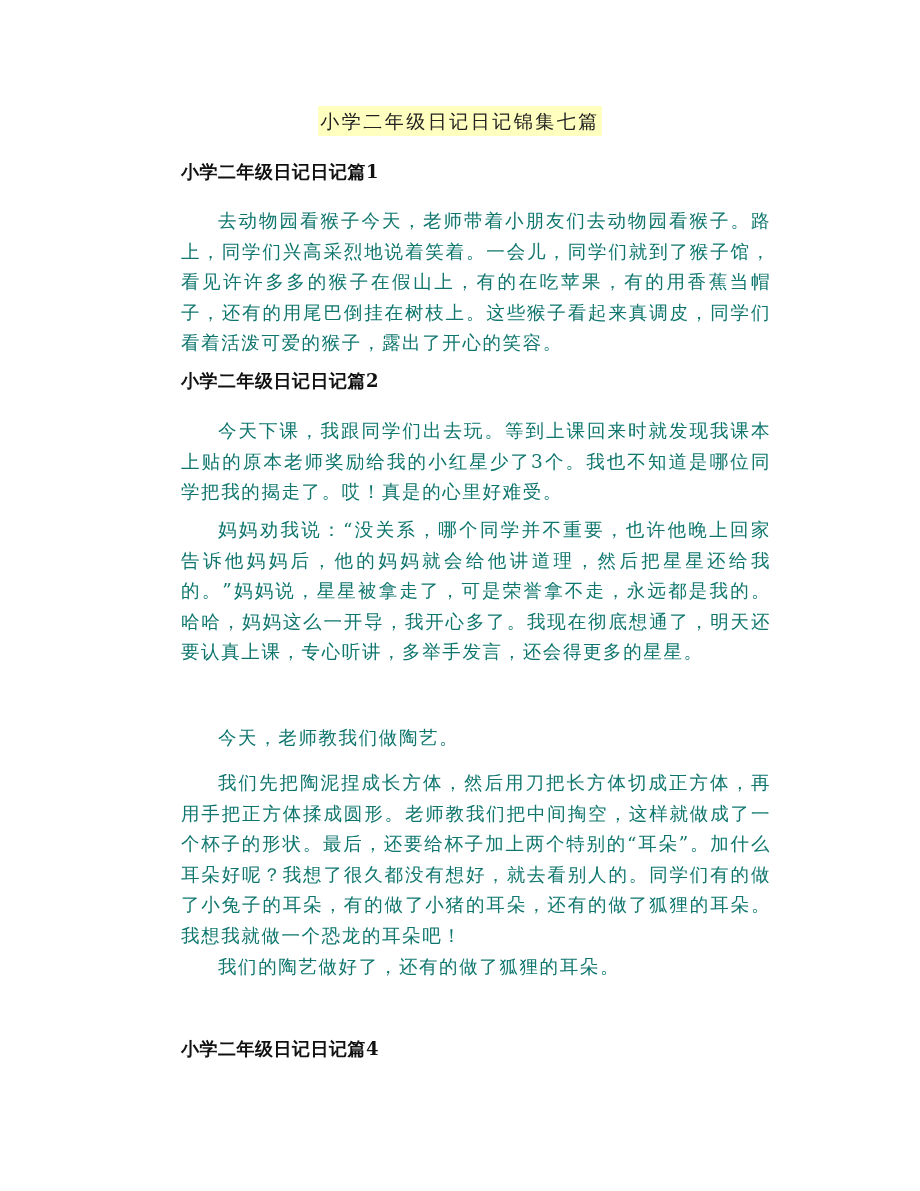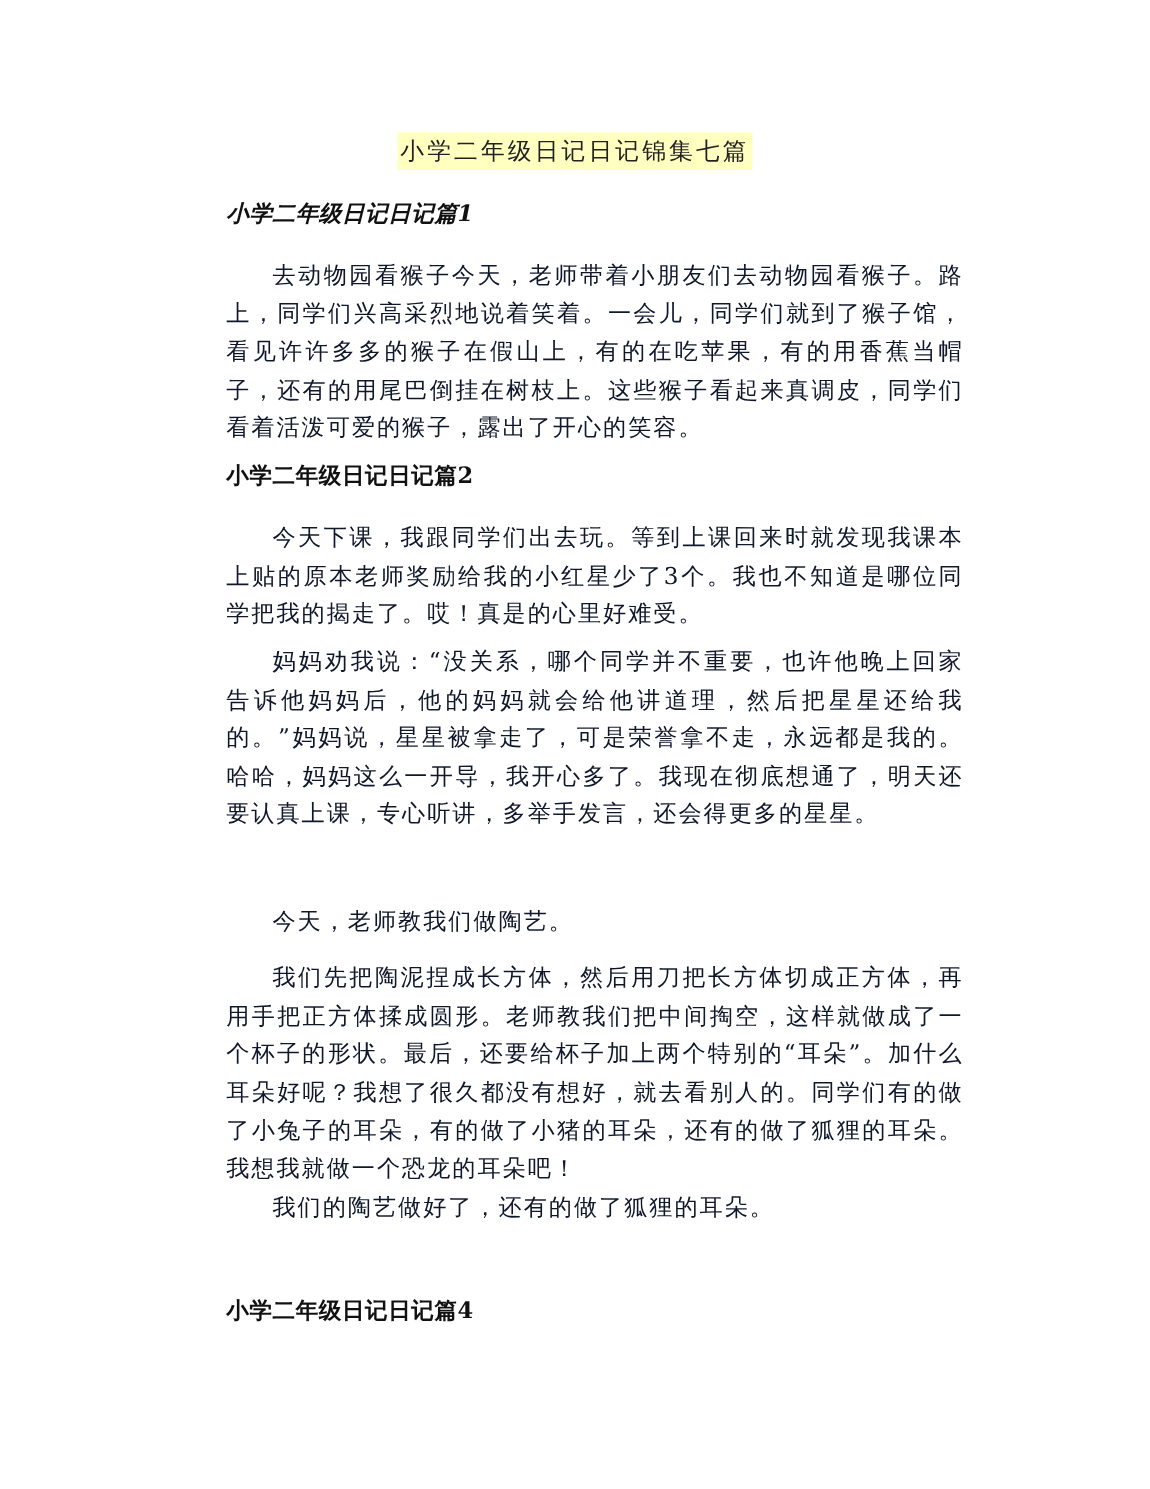--- a/index.html
+++ b/index.html
@@ -48,35 +48,35 @@
       color: #111;
       letter-spacing: 0.5px;
     }
     .para {
       position: absolute;
       left: 181px;
       width: 590px;
       font-size: 18.5px;
       line-height: 30.5px;
       letter-spacing: 1.6px;
-      color: #0f172a;
+      color: #0f766e;
       text-indent: 37px;
       text-align: justify;
     }
   </style>
 </head>
 <body>
 
 <div class="page">
 
   <div class="doc-title-wrap">
     <span class="doc-title">小学二年级日记日记锦集七篇</span>
   </div>
 
-  <div class="section-heading" style="top:160px;font-style:italic;">小学二年级日记日记篇1</div>
+  <div class="section-heading" style="top:160px;">小学二年级日记日记篇1</div>
   <div class="para" style="top:206px;">去动物园看猴子今天，老师带着小朋友们去动物园看猴子。路上，同学们兴高采烈地说着笑着。一会儿，同学们就到了猴子馆，看见许许多多的猴子在假山上，有的在吃苹果，有的用香蕉当帽子，还有的用尾巴倒挂在树枝上。这些猴子看起来真调皮，同学们看着活泼可爱的猴子，露出了开心的笑容。</div>
 
   <div class="section-heading" style="top:369px;">小学二年级日记日记篇2</div>
   <div class="para" style="top:416px;">今天下课，我跟同学们出去玩。等到上课回来时就发现我课本上贴的原本老师奖励给我的小红星少了3个。我也不知道是哪位同学把我的揭走了。哎！真是的心里好难受。</div>
   <div class="para" style="top:515px;">妈妈劝我说：“没关系，哪个同学并不重要，也许他晚上回家告诉他妈妈后，他的妈妈就会给他讲道理，然后把星星还给我的。”妈妈说，星星被拿走了，可是荣誉拿不走，永远都是我的。哈哈，妈妈这么一开导，我开心多了。我现在彻底想通了，明天还要认真上课，专心听讲，多举手发言，还会得更多的星星。</div>
 
   <div class="para" style="top:723px;">今天，老师教我们做陶艺。</div>
   <div class="para" style="top:768px;">我们先把陶泥捏成长方体，然后用刀把长方体切成正方体，再用手把正方体揉成圆形。老师教我们把中间掏空，这样就做成了一个杯子的形状。最后，还要给杯子加上两个特别的“耳朵”。加什么耳朵好呢？我想了很久都没有想好，就去看别人的。同学们有的做了小兔子的耳朵，有的做了小猪的耳朵，还有的做了狐狸的耳朵。我想我就做一个恐龙的耳朵吧！</div>
   <div class="para" style="top:952px;">我们的陶艺做好了，还有的做了狐狸的耳朵。</div>
 

